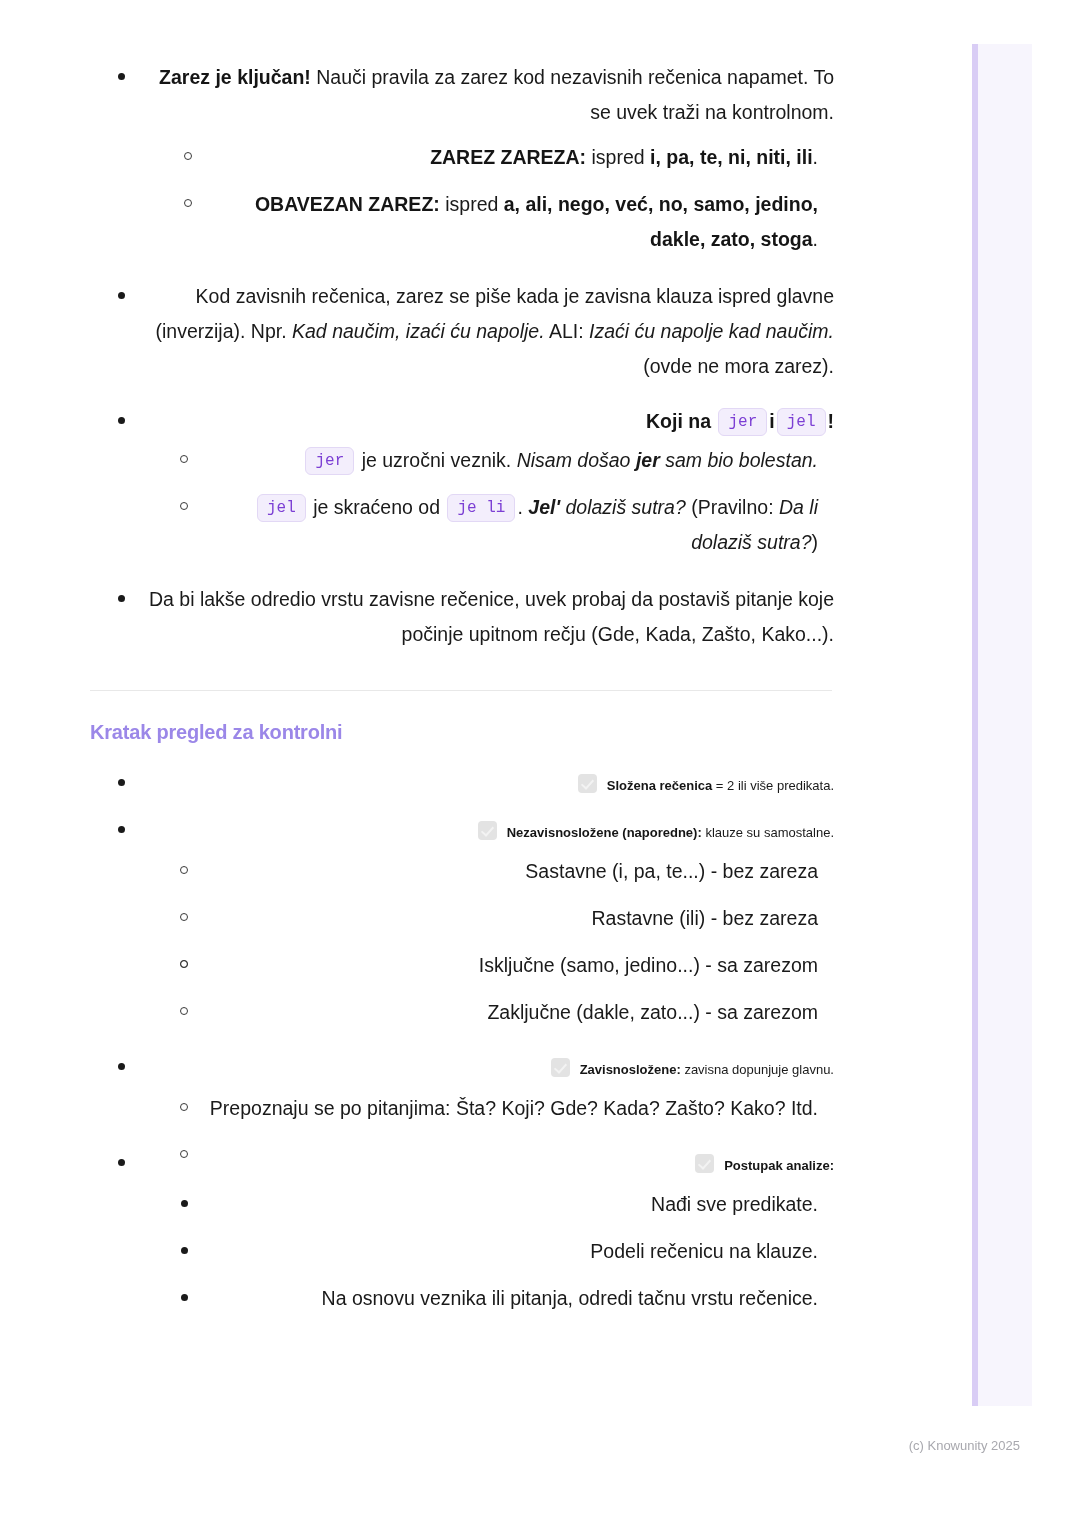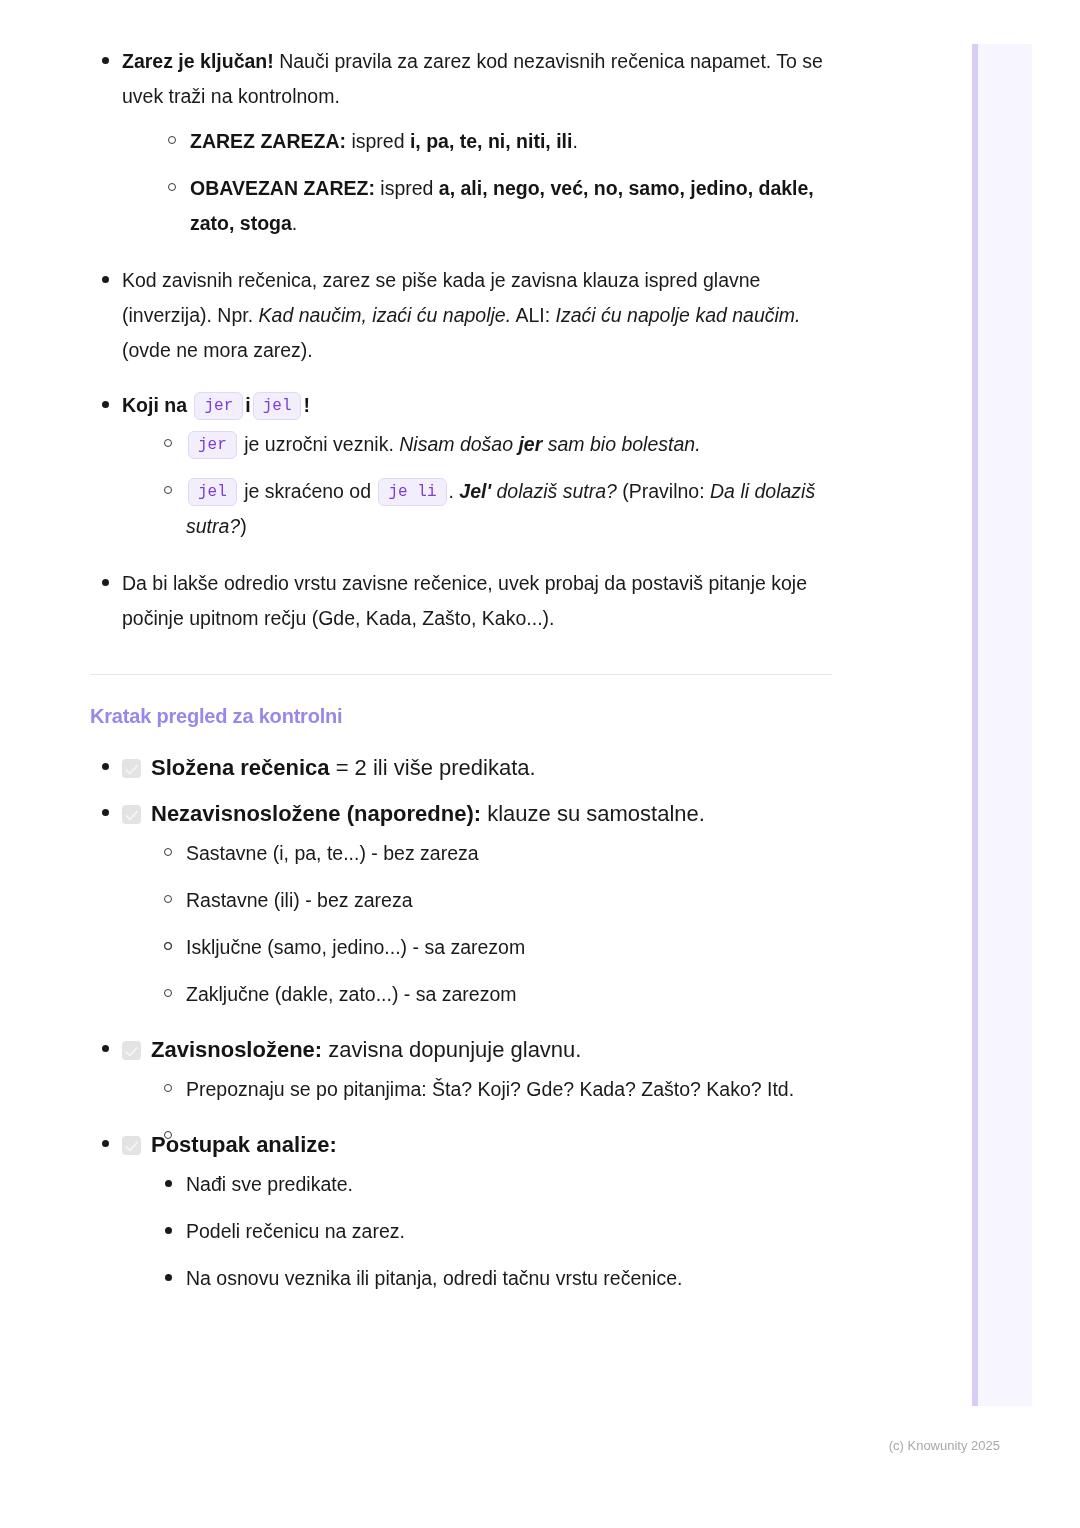--- a/index.html
+++ b/index.html
@@ -31,22 +31,23 @@
   .page {
     position: absolute;
     left: 0;
     top: 0;
     width: 940px;
     padding: 44px 90px 0 90px;
   }
 
   ul {
     list-style: none;
-    margin: 0;
+    margin: 16px;
     padding: 0;
+    text-align: right;
   }
 
   li {
     position: relative;
     font-size: 19.5px;
     line-height: 35px;
     color: #1a1a1a;
     margin: 0 0 14px 0;
   }
 
@@ -140,25 +141,25 @@
     left: 6px;
     top: 3px;
     width: 5px;
     height: 10px;
     border: solid #f3f3f3;
     border-width: 0 2.2px 2.2px 0;
     transform: rotate(42deg);
   }
 
   .check-li { margin-bottom: 10px; }
-  .check-li .txt { font-size: 22px; }
+  .check-li .txt { font-size: 13px; }
 
   .footer {
     position: absolute;
-    right: 80px;
+    right: 60px;
     top: 1438px;
     font-size: 13px;
     color: #a8a8ae;
     font-family: "Liberation Sans", sans-serif;
   }
 </style>
 </head>
 <body>
 
 <div class="side-strip"></div>
@@ -239,21 +240,21 @@
         <li class="lvl2"><span class="marker"></span><span>Prepoznaju se po pitanjima: Šta? Koji? Gde? Kada? Zašto? Kako? Itd.</span></li>
         <li class="lvl2"><span class="marker"></span></li>
       </ul>
     </li>
 
     <li class="lvl1 check-li" style="margin-top:20px;">
       <span class="marker"></span>
       <span class="cbox"></span><b class="txt">Postupak analize:</b>
       <ul class="sub-tight">
         <li class="lvl2f"><span class="marker"></span><span>Nađi sve predikate.</span></li>
-        <li class="lvl2f"><span class="marker"></span><span>Podeli rečenicu na zarez.</span></li>
+        <li class="lvl2f"><span class="marker"></span><span>Podeli rečenicu na klauze.</span></li>
         <li class="lvl2f"><span class="marker"></span><span>Na osnovu veznika ili pitanja, odredi tačnu vrstu rečenice.</span></li>
       </ul>
     </li>
 
   </ul>
 </div>
 
 <div class="footer">(c) Knowunity 2025</div>
 
 </body></html>

